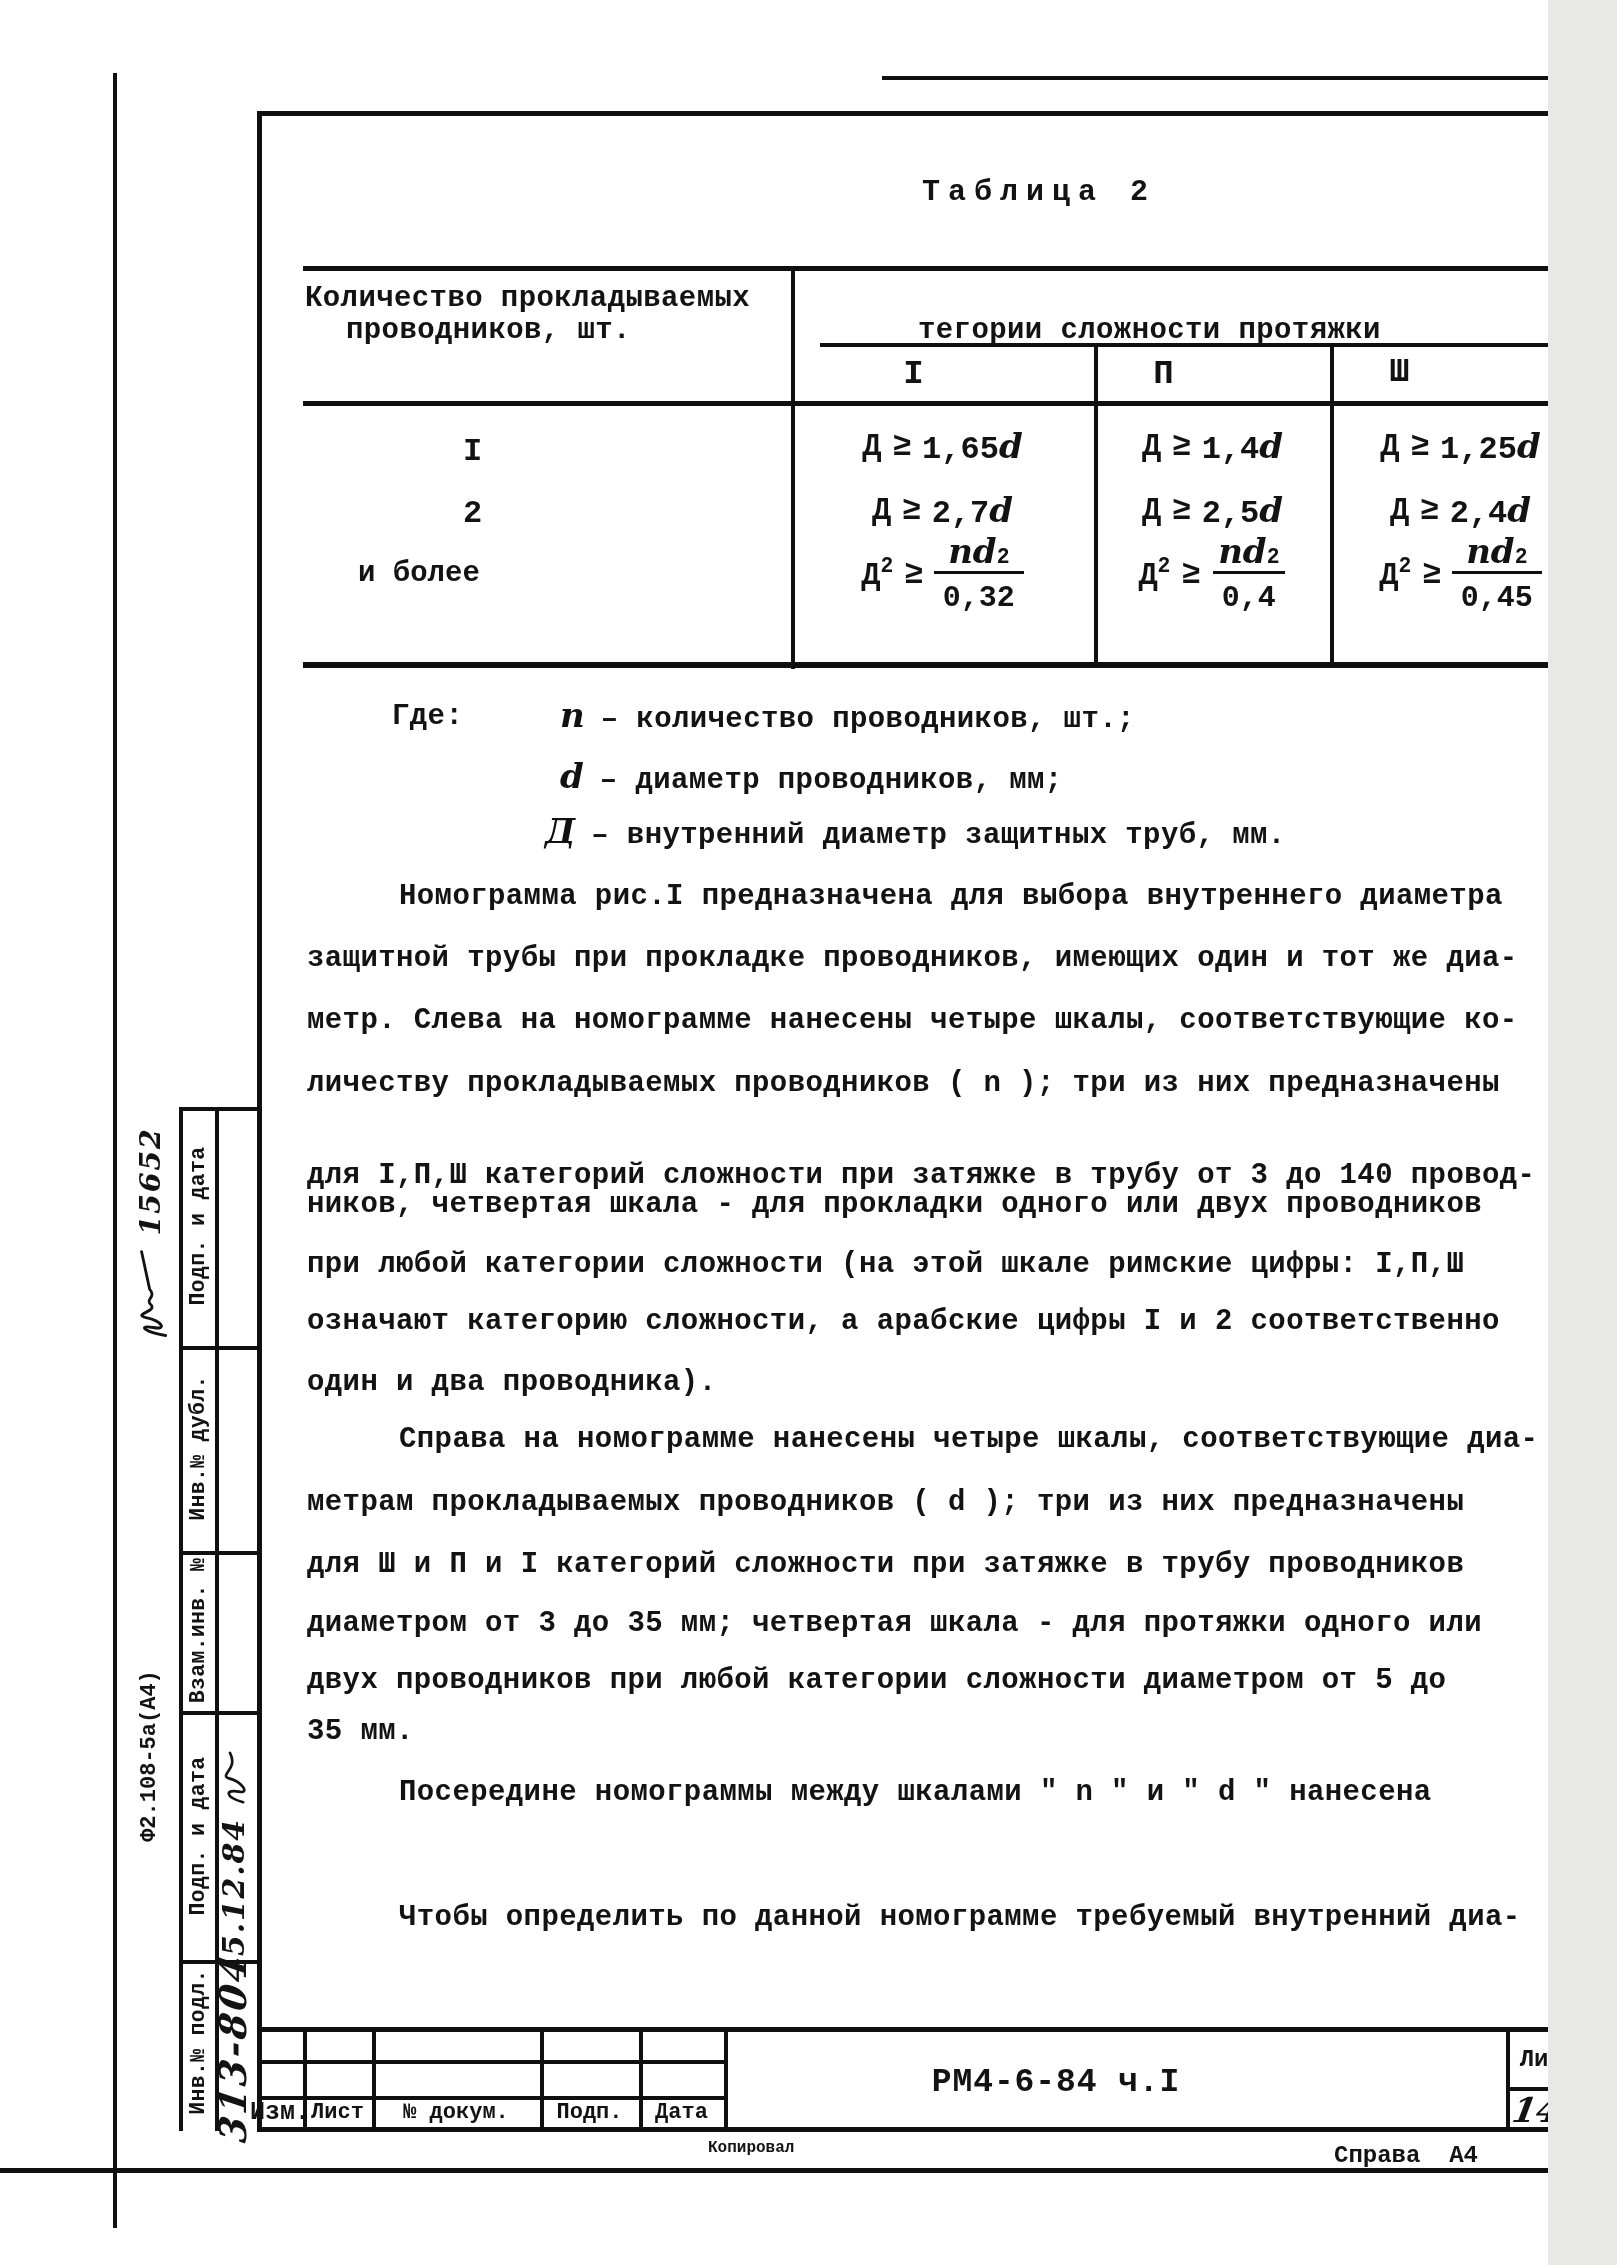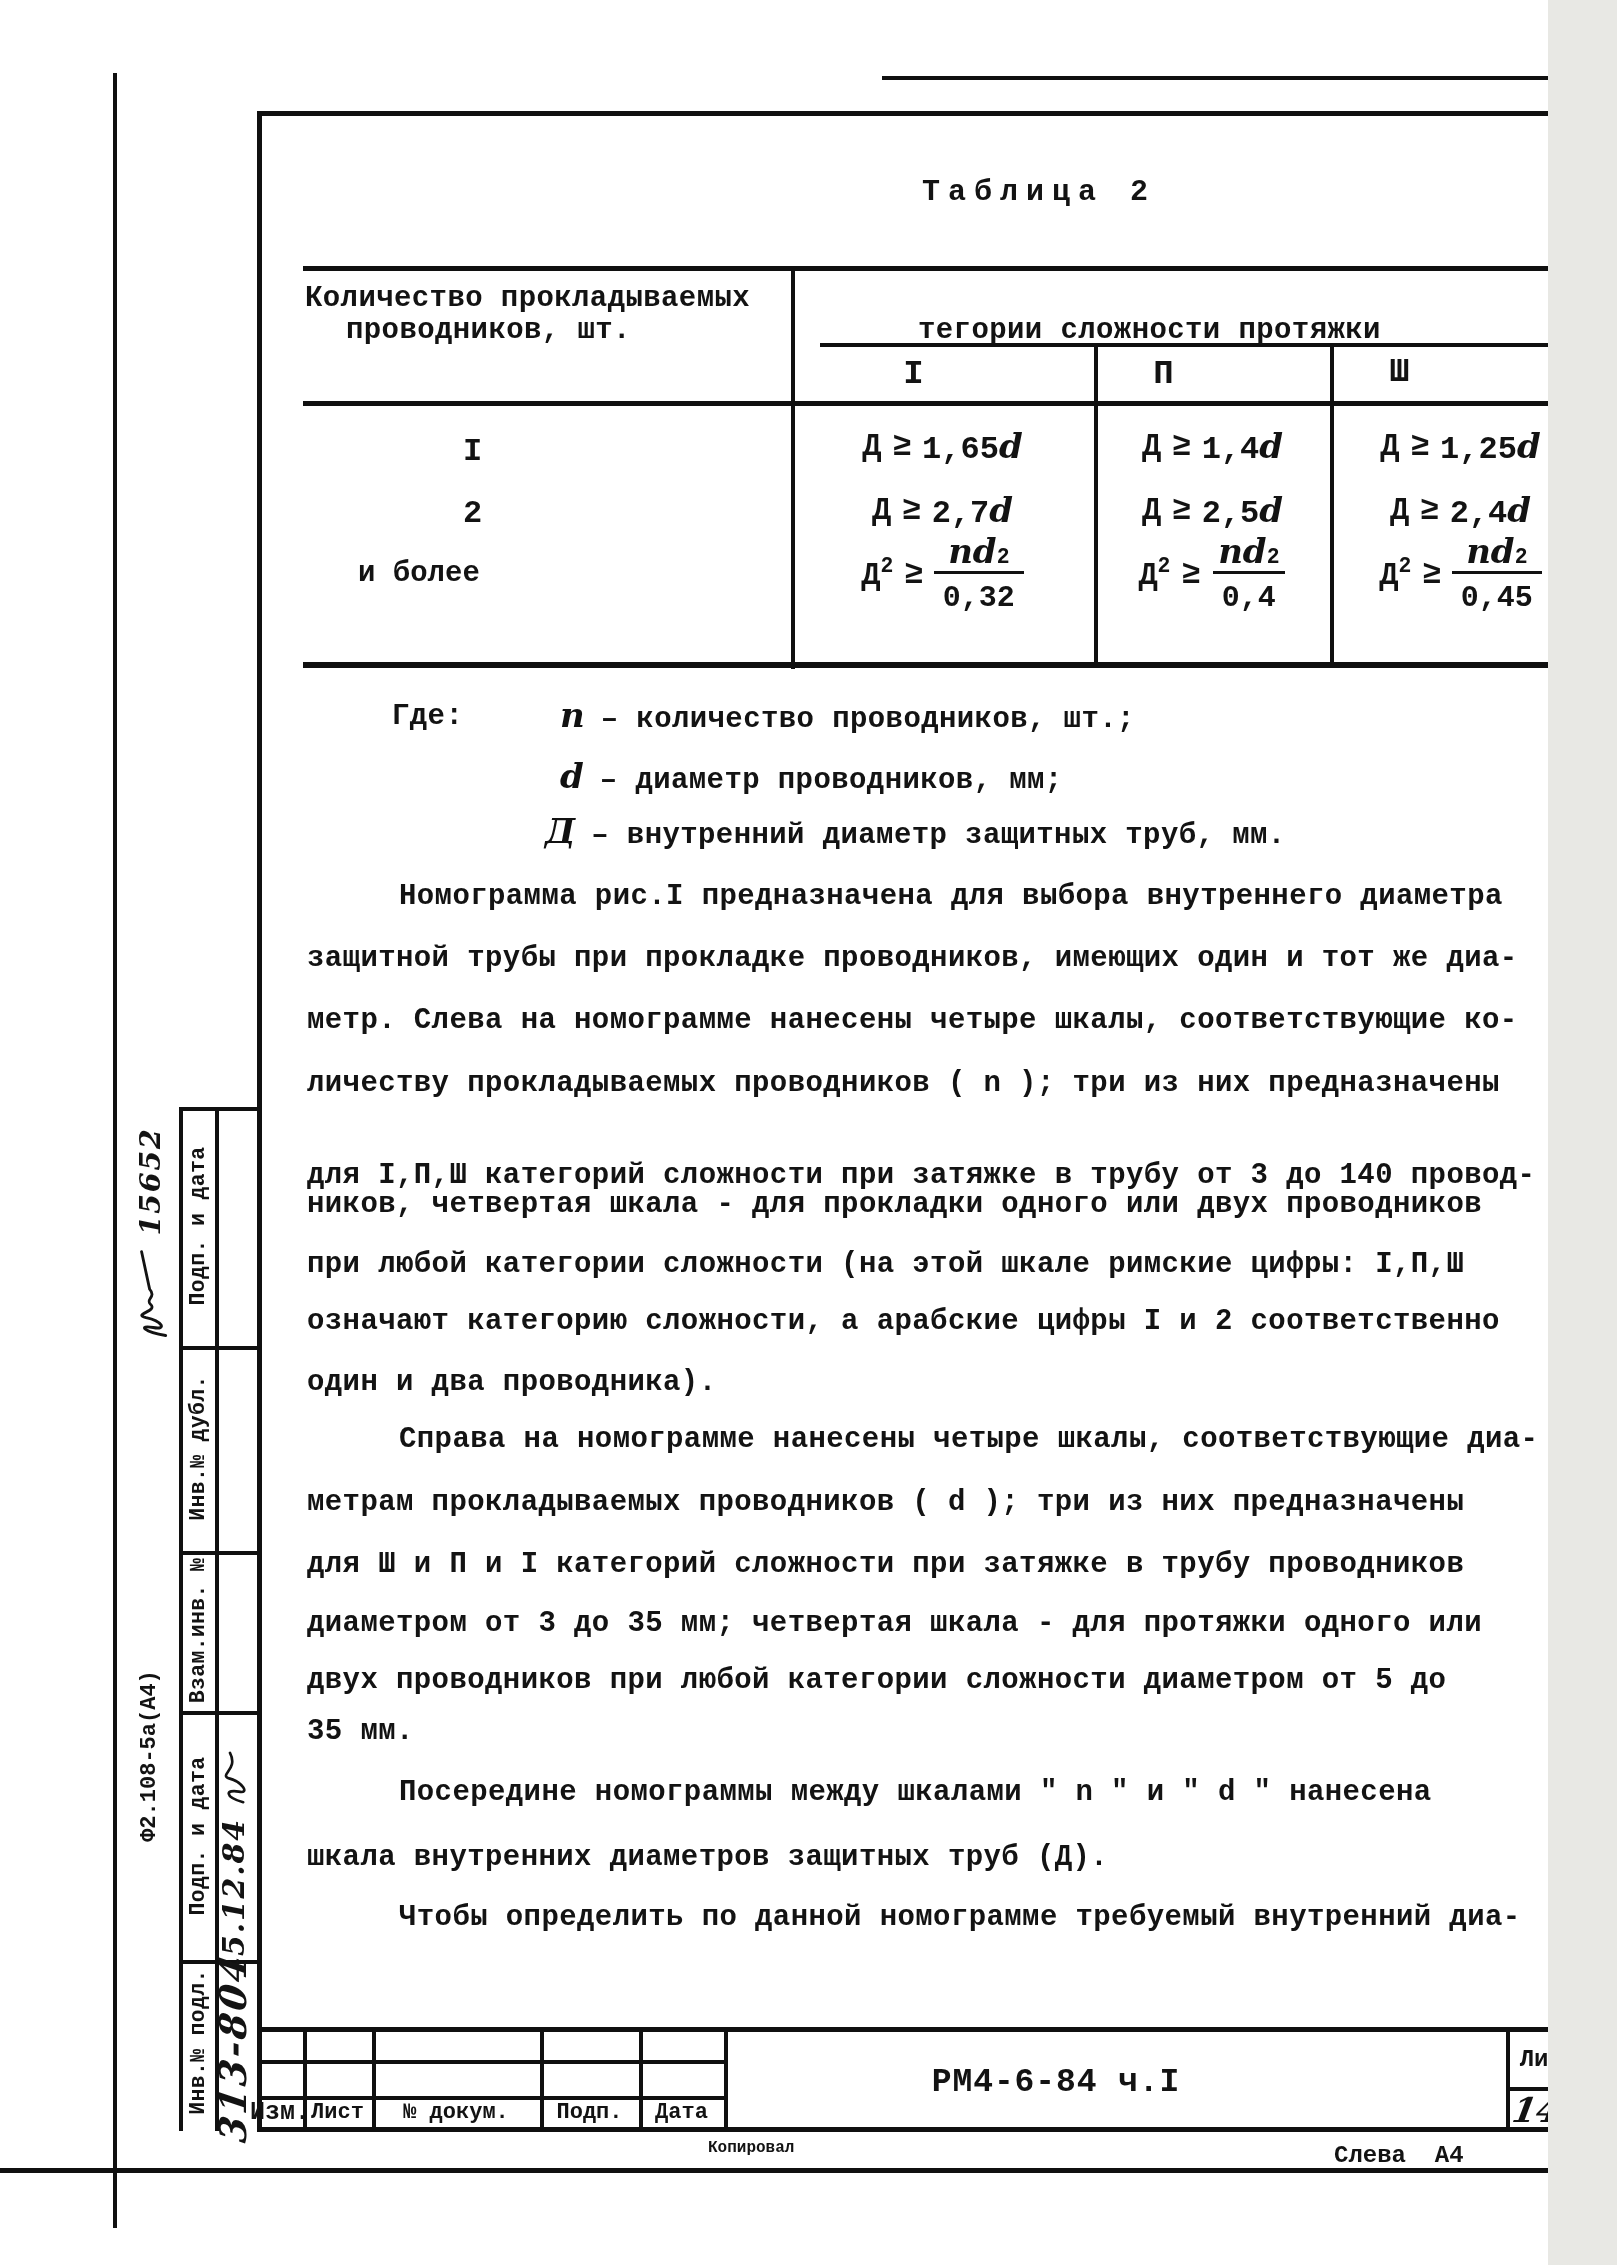--- a/index.html
+++ b/index.html
@@ -171,21 +171,20 @@
   <div class="abs mono txt" style="left:307px;top:1248px;">при любой категории сложности (на этой шкале римские цифры: I,П,Ш</div>
   <div class="abs mono txt" style="left:307px;top:1305px;">означают категорию сложности, а арабские цифры I и 2 соответственно</div>
   <div class="abs mono txt" style="left:307px;top:1366px;">один и два проводника).</div>
   <div class="abs mono txt" style="left:399px;top:1423px;">Справа на номограмме нанесены четыре шкалы, соответствующие диа-</div>
   <div class="abs mono txt" style="left:307px;top:1486px;">метрам прокладываемых проводников ( d ); три из них предназначены</div>
   <div class="abs mono txt" style="left:307px;top:1548px;">для Ш и П и I категорий сложности при затяжке в трубу проводников</div>
   <div class="abs mono txt" style="left:307px;top:1607px;">диаметром от 3 до 35 мм; четвертая шкала - для протяжки одного или</div>
   <div class="abs mono txt" style="left:307px;top:1664px;">двух проводников при любой категории сложности диаметром от 5 до</div>
   <div class="abs mono txt" style="left:307px;top:1715px;">35 мм.</div>
   <div class="abs mono txt" style="left:399px;top:1776px;">Посередине номограммы между шкалами " n " и " d " нанесена</div>
-  <div class="abs mono txt" style="left:307px;top:1841px;">шкала внутренних диаметров защитных труб (Д).</div>
   <div class="abs mono txt" style="left:399px;top:1901px;">Чтобы определить по данной номограмме требуемый внутренний диа-</div>
 
   <div class="ln" style="left:179px;top:1107px;width:3.6px;height:1024px;"></div>
   <div class="ln" style="left:215px;top:1107px;width:3.6px;height:1024px;"></div>
   <div class="ln" style="left:179px;top:1107px;width:80px;height:3.6px;"></div>
   <div class="ln" style="left:179px;top:1346px;width:80px;height:3.6px;"></div>
   <div class="ln" style="left:179px;top:1551px;width:80px;height:3.6px;"></div>
   <div class="ln" style="left:179px;top:1711px;width:80px;height:3.6px;"></div>
   <div class="ln" style="left:179px;top:1960px;width:80px;height:3.6px;"></div>
 
@@ -235,16 +234,16 @@
   <div class="tblabel mono" style="left:372px;top:2098px;width:168px;height:29px;">№ докум.</div>
   <div class="tblabel mono" style="left:540px;top:2098px;width:99px;height:29px;">Подп.</div>
   <div class="tblabel mono" style="left:639px;top:2098px;width:85px;height:29px;">Дата</div>
 
   <div class="tblabel mono" style="left:802px;top:2060px;width:508px;height:45px;font-size:33px;letter-spacing:0.9px;">РМ4-6-84 ч.I</div>
 
   <div class="tblabel mono" style="left:1506px;top:2037px;width:85px;height:45px;font-size:24px;">Лист</div>
   <div class="tblabel hw" style="left:1506px;top:2091px;width:85px;height:37px;font-size:34px;transform:skewX(-10deg);">145</div>
 
   <div class="abs mono" style="left:708px;top:2139px;font-size:16px;">Копировал</div>
-  <div class="abs mono" style="left:1334px;top:2142px;font-size:24px;white-space:pre;">Слева  А4</div>
+  <div class="abs mono" style="left:1334px;top:2142px;font-size:24px;white-space:pre;">Справа  А4</div>
 
 </div>
 
 
 </body></html>

